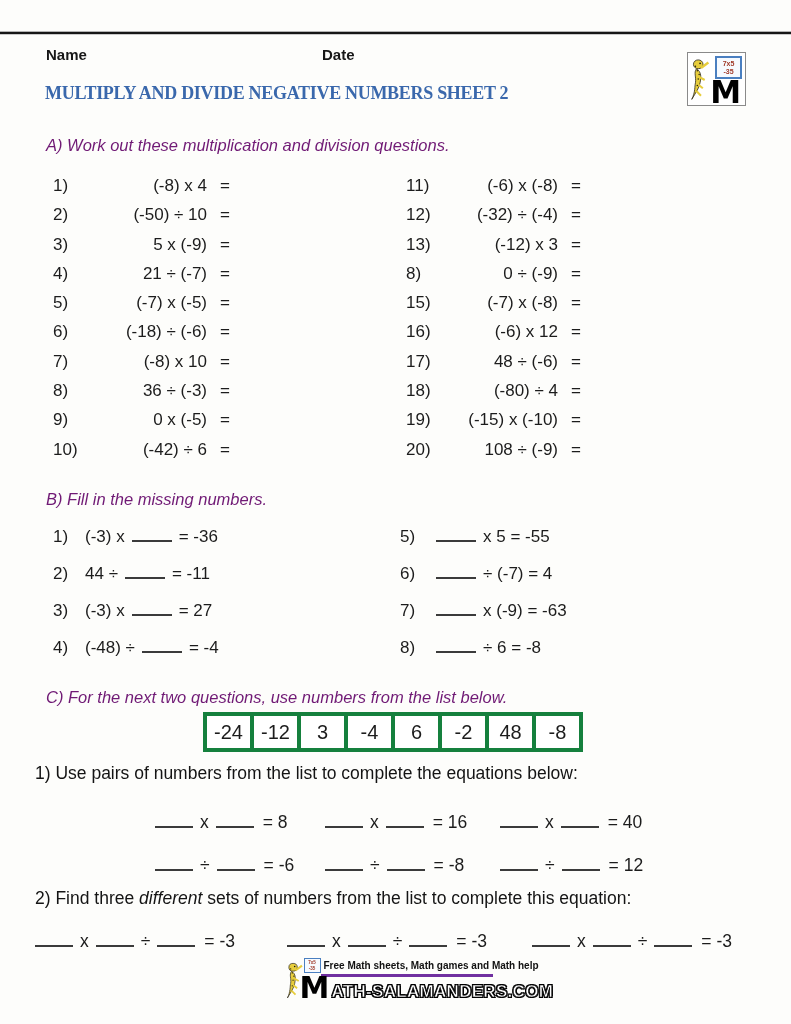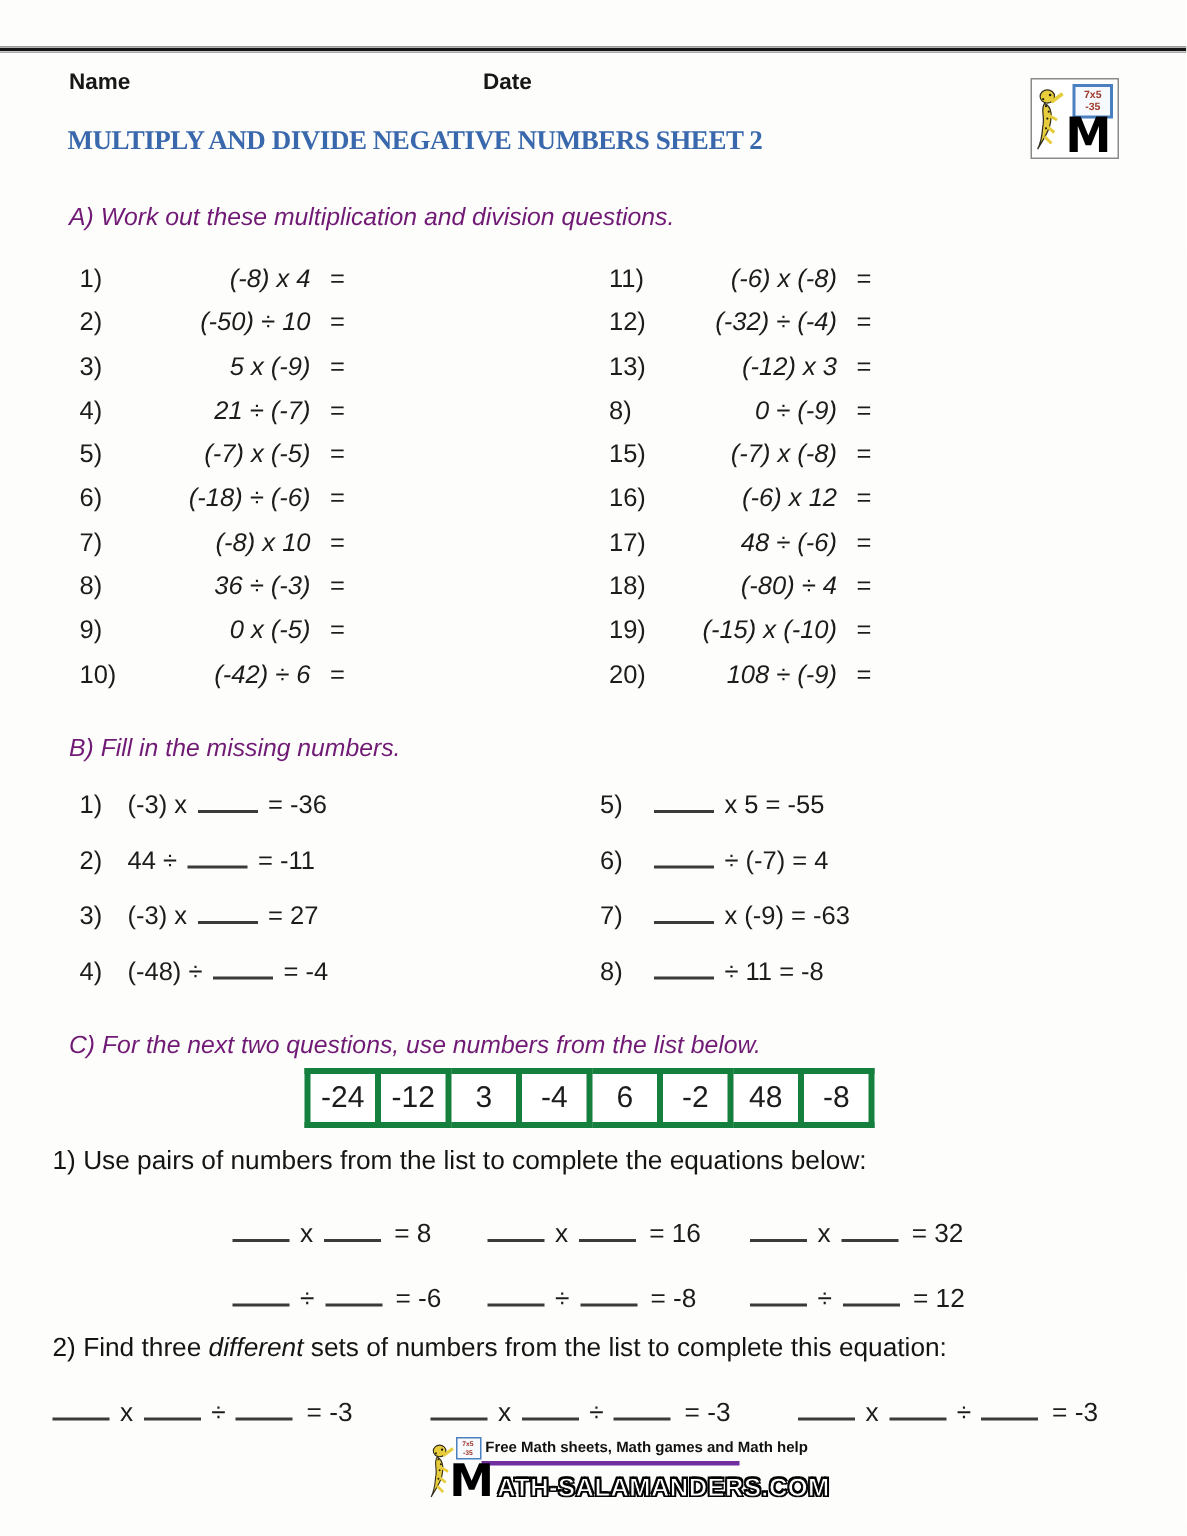--- a/index.html
+++ b/index.html
@@ -44,21 +44,21 @@
     color:#701a75; white-space:nowrap;
   }
   .a-heading { top:136px; }
   .b-heading { top:490px; }
   .c-heading { top:688px; }
 
   
   .col-a { position:absolute; top:171px; font-size:17px; }
   .col-a .row { line-height:29.3px; white-space:nowrap; }
   .col-a .num, .col-a .expr { display:inline-block; }
-  .col-a .expr { text-align:right;font-style:italic; }
+  .col-a .expr { text-align:right; }
   .col-a .eq { margin-left:13px; }
   .a-left { left:53px; }
   .a-left .num { width:42px; }
   .a-left .expr { width:112px; }
   .a-right { left:406px; }
   .a-right .num { width:45px; }
   .a-right .expr { width:107px; }
 
   
   .col-b { position:absolute; top:518px; font-size:17px; }
@@ -188,21 +188,21 @@
     <div class="row"><span class="num">1)</span><span class="pre">(-3) x</span><span class="blank"></span><span class="post">= -36</span></div>
     <div class="row"><span class="num">2)</span><span class="pre">44 ÷</span><span class="blank"></span><span class="post">= -11</span></div>
     <div class="row"><span class="num">3)</span><span class="pre">(-3) x</span><span class="blank"></span><span class="post">= 27</span></div>
     <div class="row"><span class="num">4)</span><span class="pre">(-48) ÷</span><span class="blank"></span><span class="post">= -4</span></div>
   </div>
 
   <div class="col-b b-right">
     <div class="row"><span class="num">5)</span><span class="blank"></span><span class="post">x 5 = -55</span></div>
     <div class="row"><span class="num">6)</span><span class="blank"></span><span class="post">÷ (-7) = 4</span></div>
     <div class="row"><span class="num">7)</span><span class="blank"></span><span class="post">x (-9) = -63</span></div>
-    <div class="row"><span class="num">8)</span><span class="blank"></span><span class="post">÷ 11 = -8</span></div>
+    <div class="row"><span class="num">8)</span><span class="blank"></span><span class="post">÷ 6 = -8</span></div>
   </div>
 
   <div class="sec-heading c-heading">C) For the next two questions, use numbers from the list below.</div>
 
   <table class="num-table">
     <tbody>
         <tr>
       <td>-24</td>
       <td>-12</td>
       <td>3</td>
@@ -213,21 +213,21 @@
       <td>-8</td>
     </tr>
   </tbody>
     </table>
 
   <div class="c-q c-q1">1) Use pairs of numbers from the list to complete the equations below:</div>
 
   <div class="eq-row eq-row1">
     <span class="eq-group g1"><span class="blank"></span><span class="op">x</span><span class="blank"></span><span class="res">= 8</span></span>
     <span class="eq-group g2"><span class="blank"></span><span class="op">x</span><span class="blank"></span><span class="res">= 16</span></span>
-    <span class="eq-group g3"><span class="blank"></span><span class="op">x</span><span class="blank"></span><span class="res">= 32</span></span>
+    <span class="eq-group g3"><span class="blank"></span><span class="op">x</span><span class="blank"></span><span class="res">= 40</span></span>
   </div>
 
   <div class="eq-row eq-row2">
     <span class="eq-group g1"><span class="blank"></span><span class="op">÷</span><span class="blank"></span><span class="res">= -6</span></span>
     <span class="eq-group g2"><span class="blank"></span><span class="op">÷</span><span class="blank"></span><span class="res">= -8</span></span>
     <span class="eq-group g3"><span class="blank"></span><span class="op">÷</span><span class="blank"></span><span class="res">= 12</span></span>
   </div>
 
   <div class="c-q c-q2"><span>2) Find three </span><span class="italic">different</span><span> sets of numbers from the list to complete this equation:</span></div>
 

